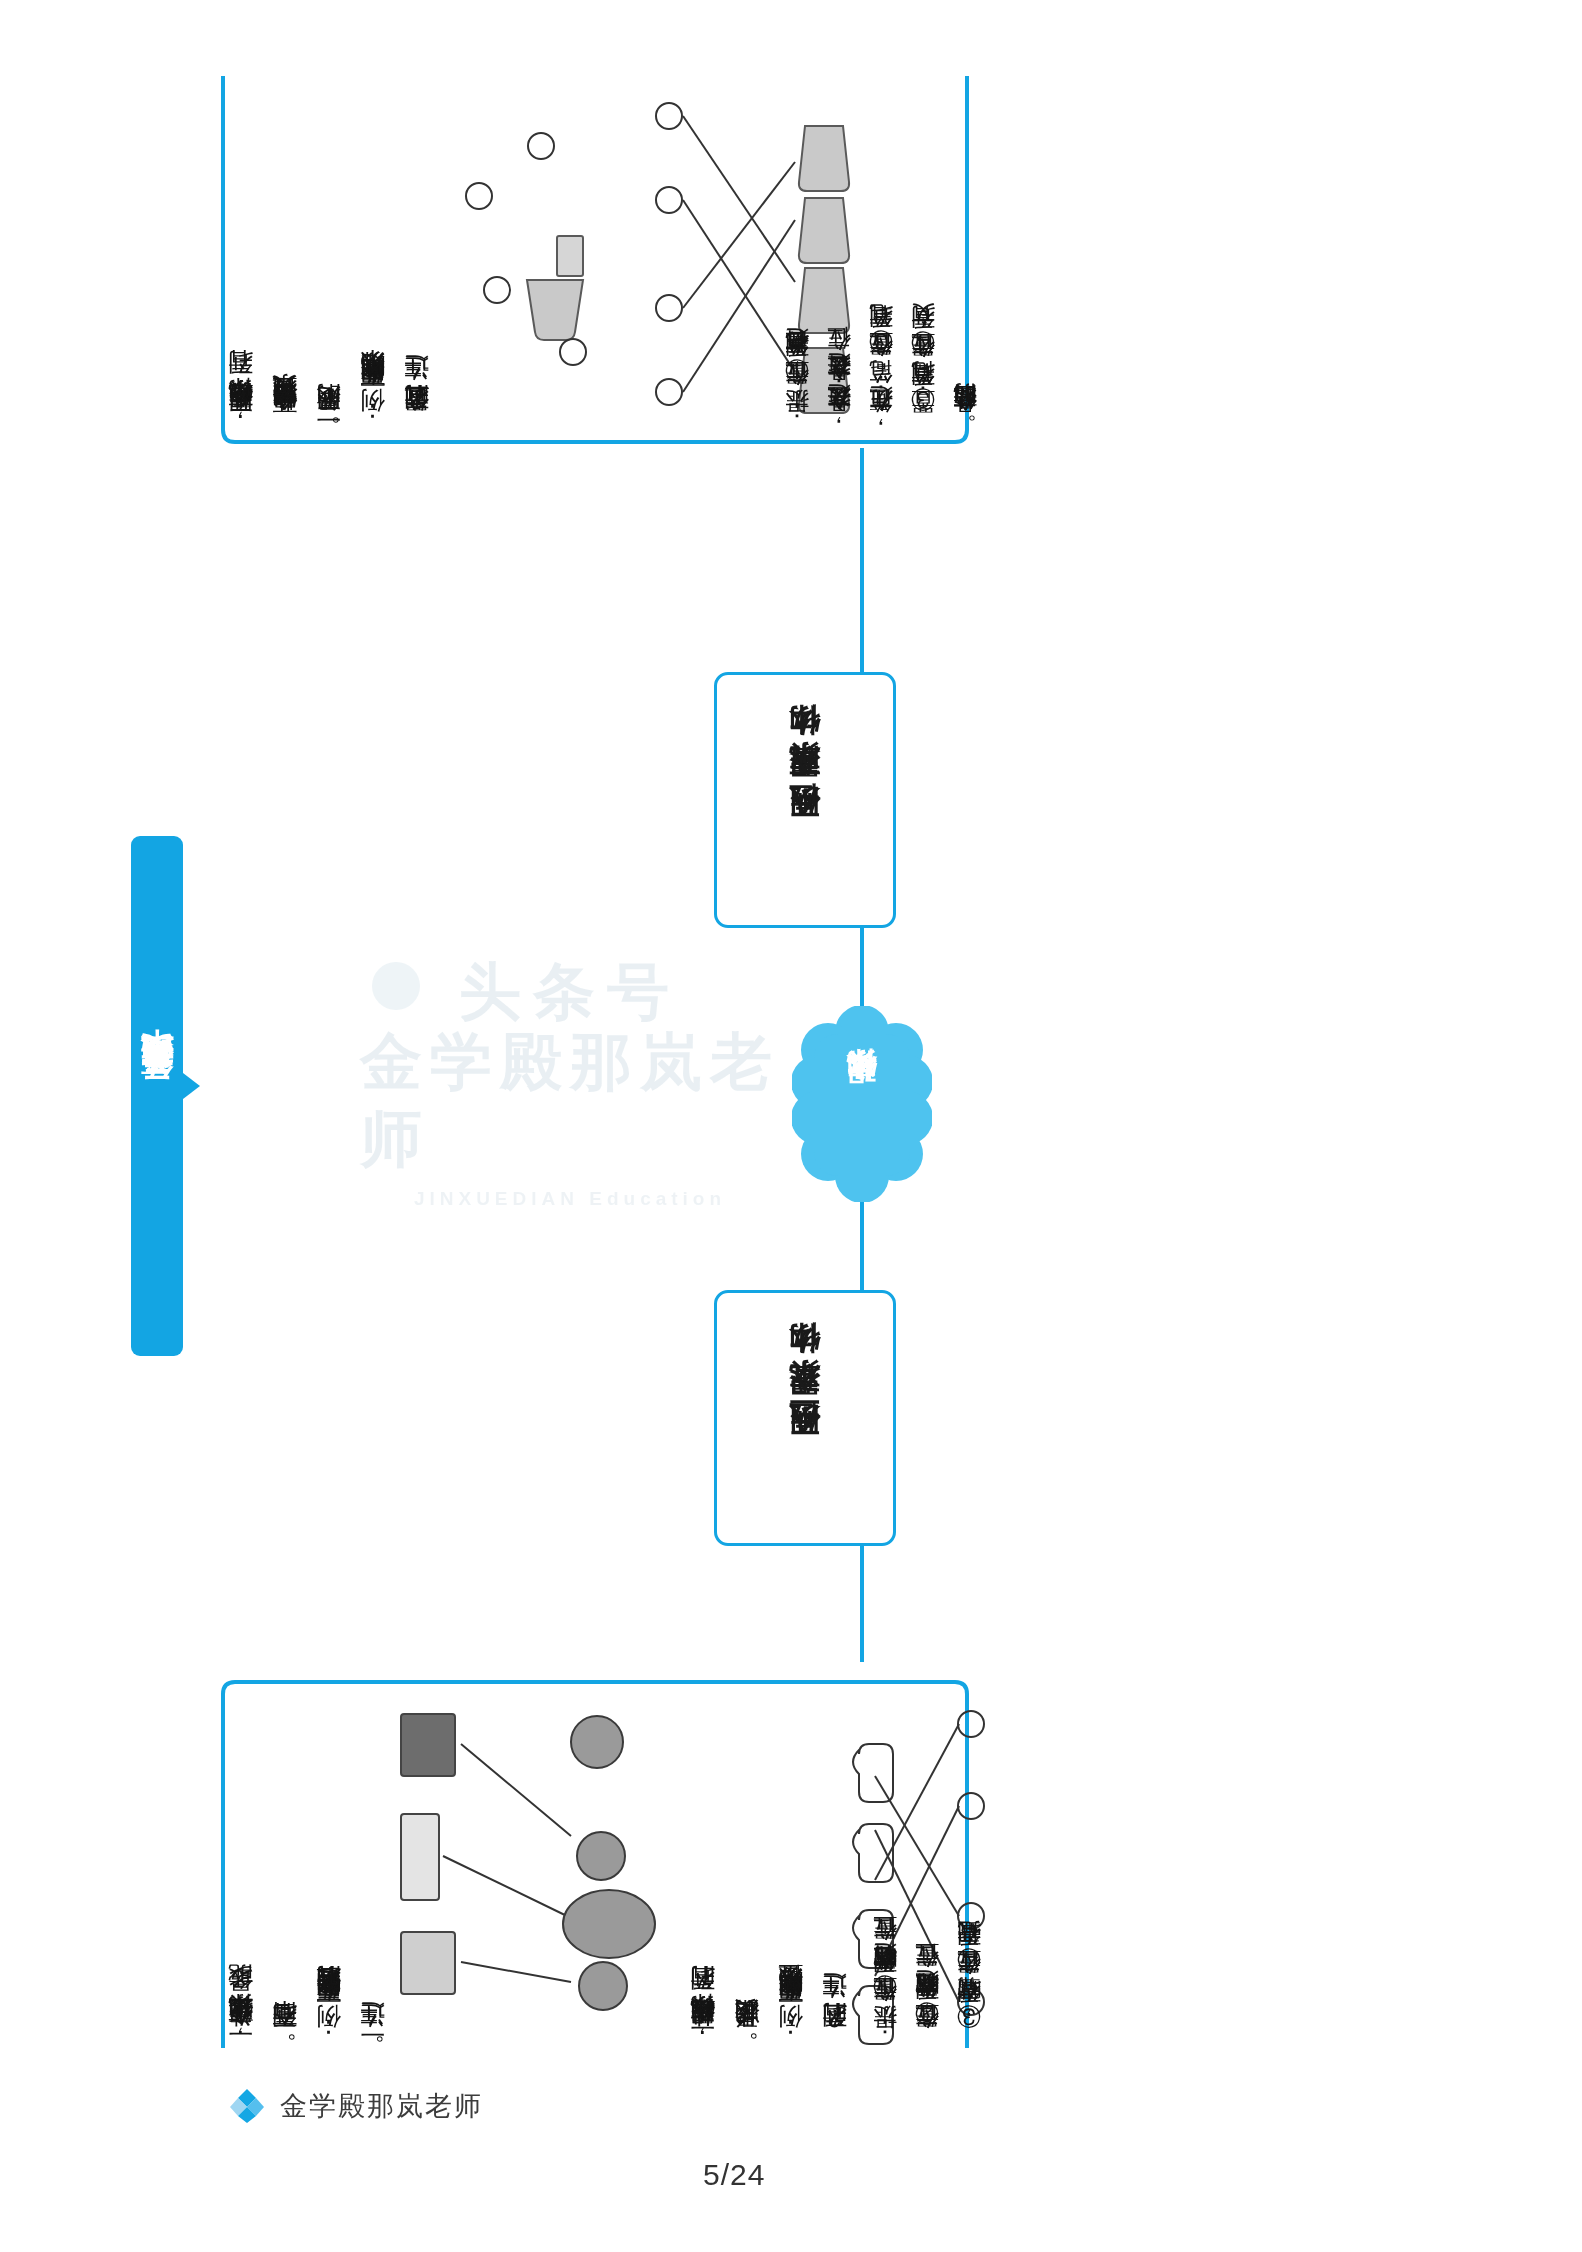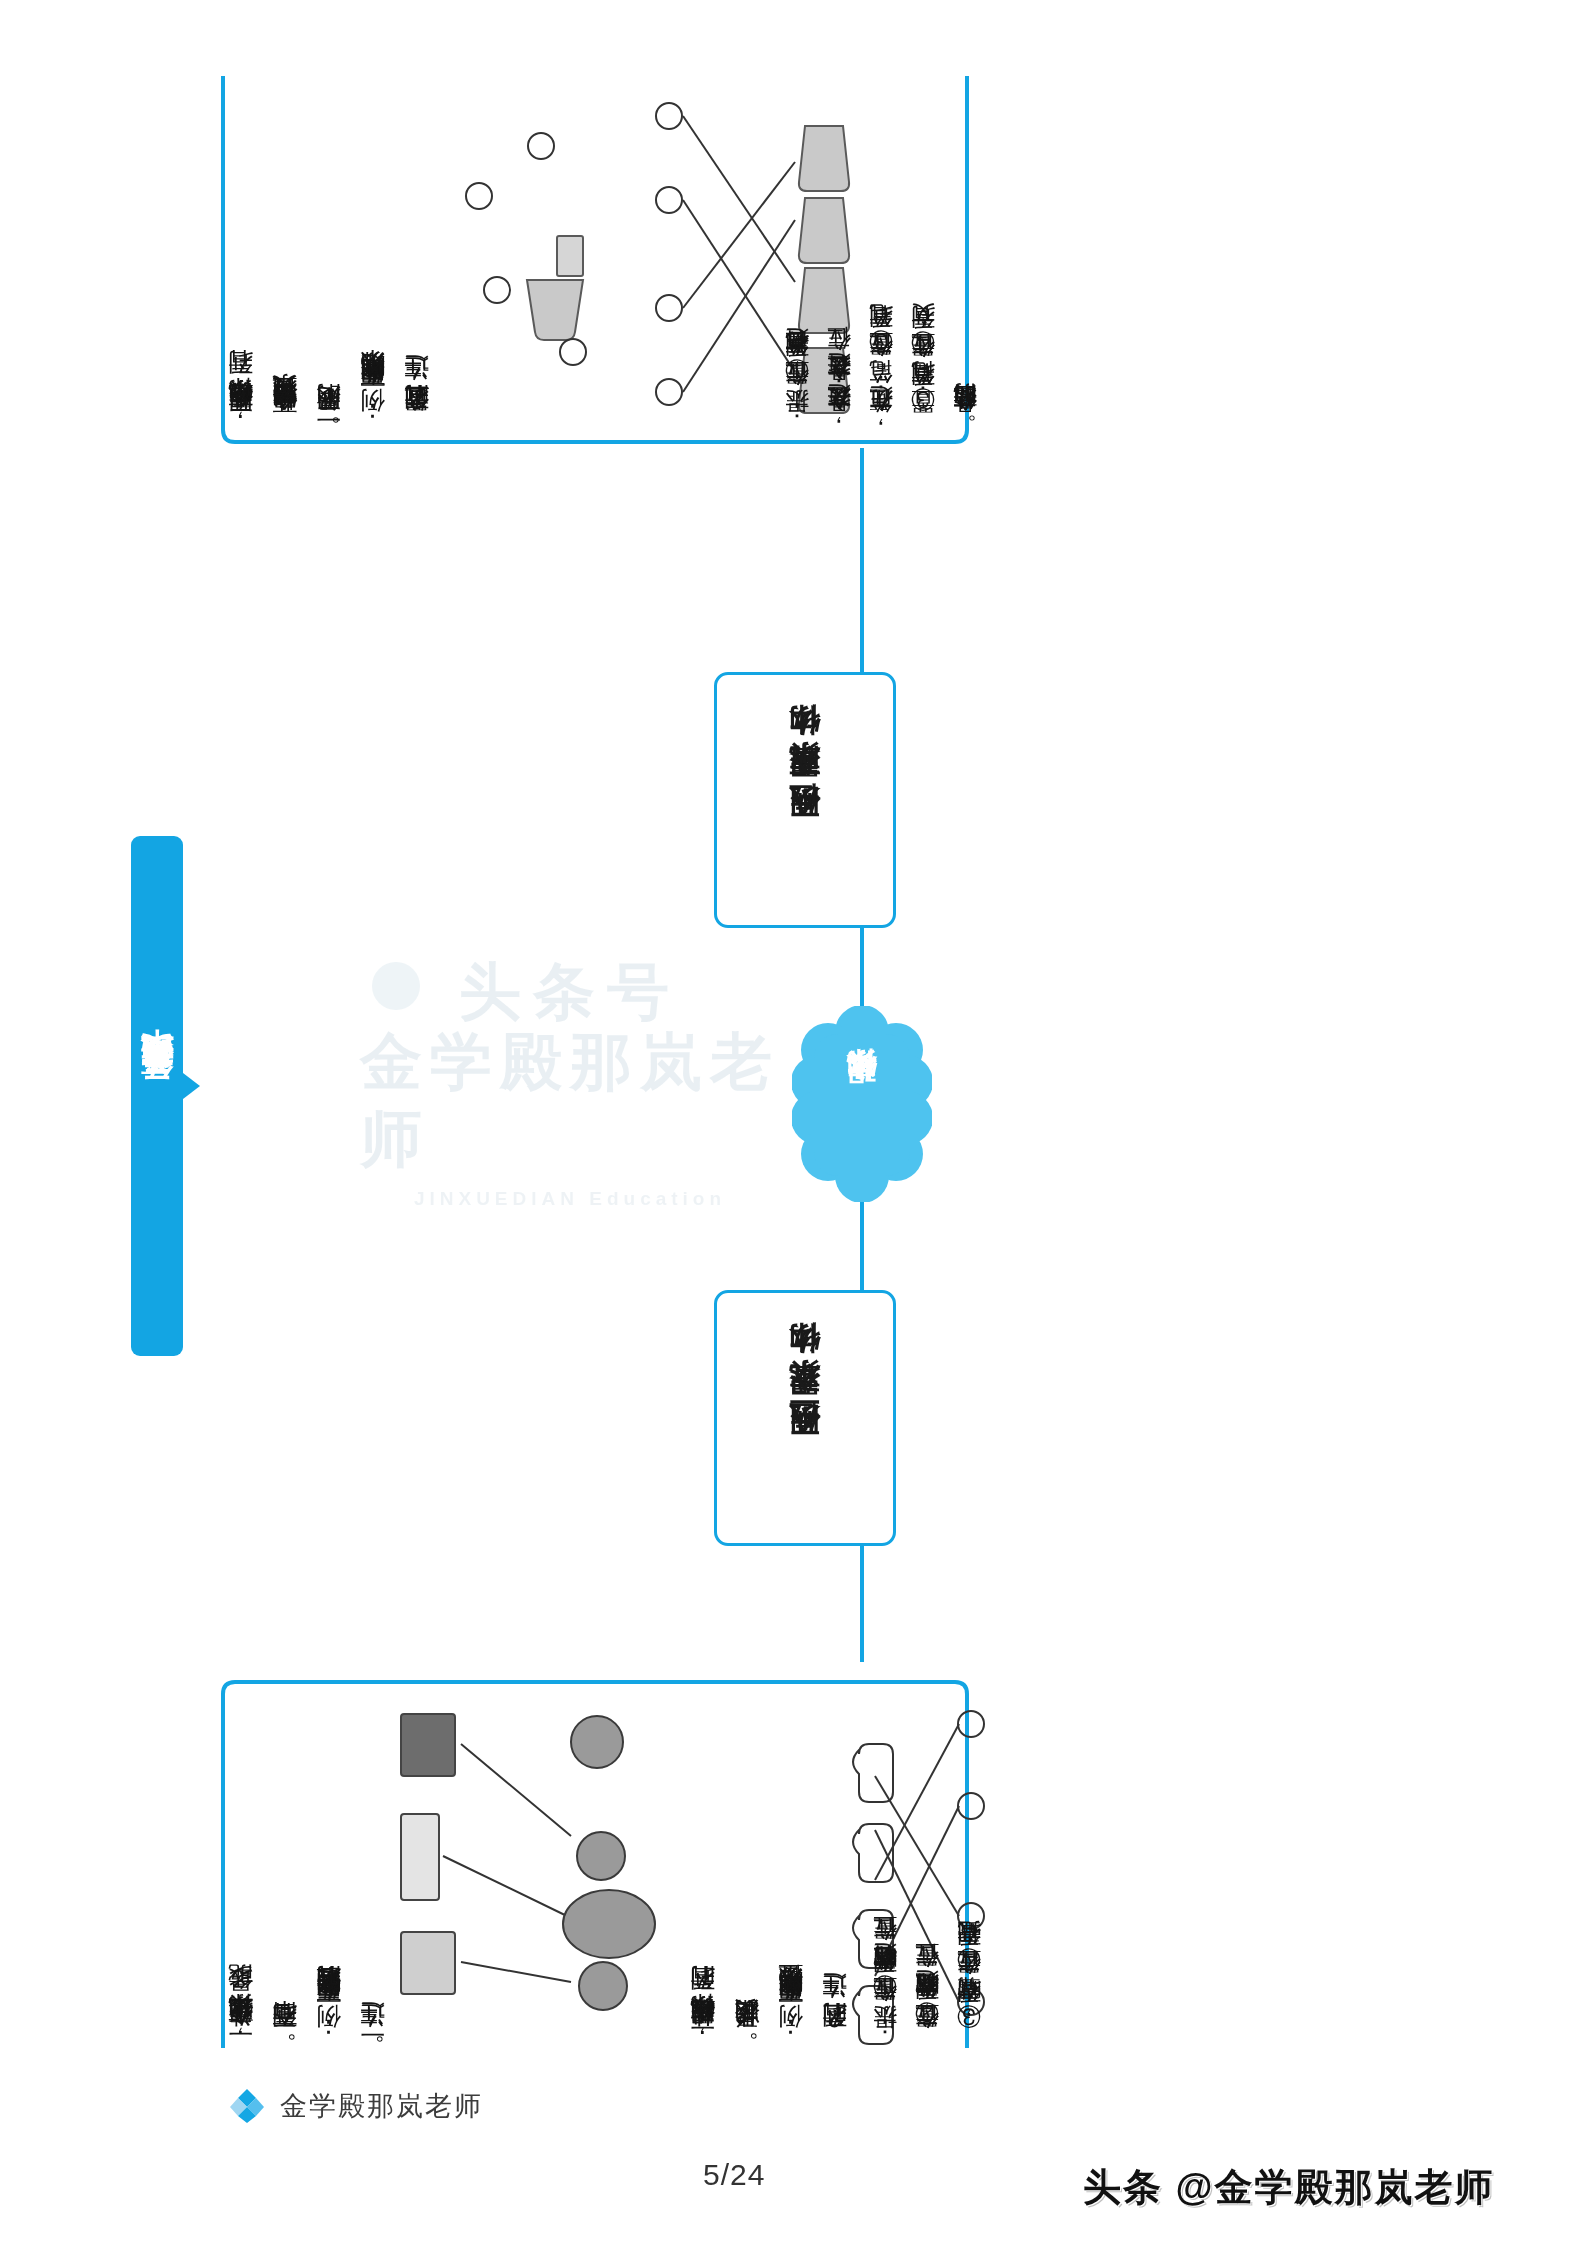--- a/index.html
+++ b/index.html
@@ -277,15 +277,14 @@
         <path d="M17 0 L26 9 L17 18 L8 9 Z" fill="#14a7e4"></path>
         <path d="M8 9 L17 18 L8 27 L0 18 Z" fill="#9fd6f2"></path>
         <path d="M26 9 L34 18 L26 27 L17 18 Z" fill="#55bfee"></path>
         <path d="M17 18 L26 27 L17 34 L8 27 Z" fill="#14a7e4"></path>
       </svg>
     </div>
     <div class="label">金学殿那岚老师</div>
   </div>
 
   <div id="page-number">5/24</div>
-  <div id="brand-watermark">头条 @金学殿那岚老师</div>
 
 </div>
 
 </body></html>

